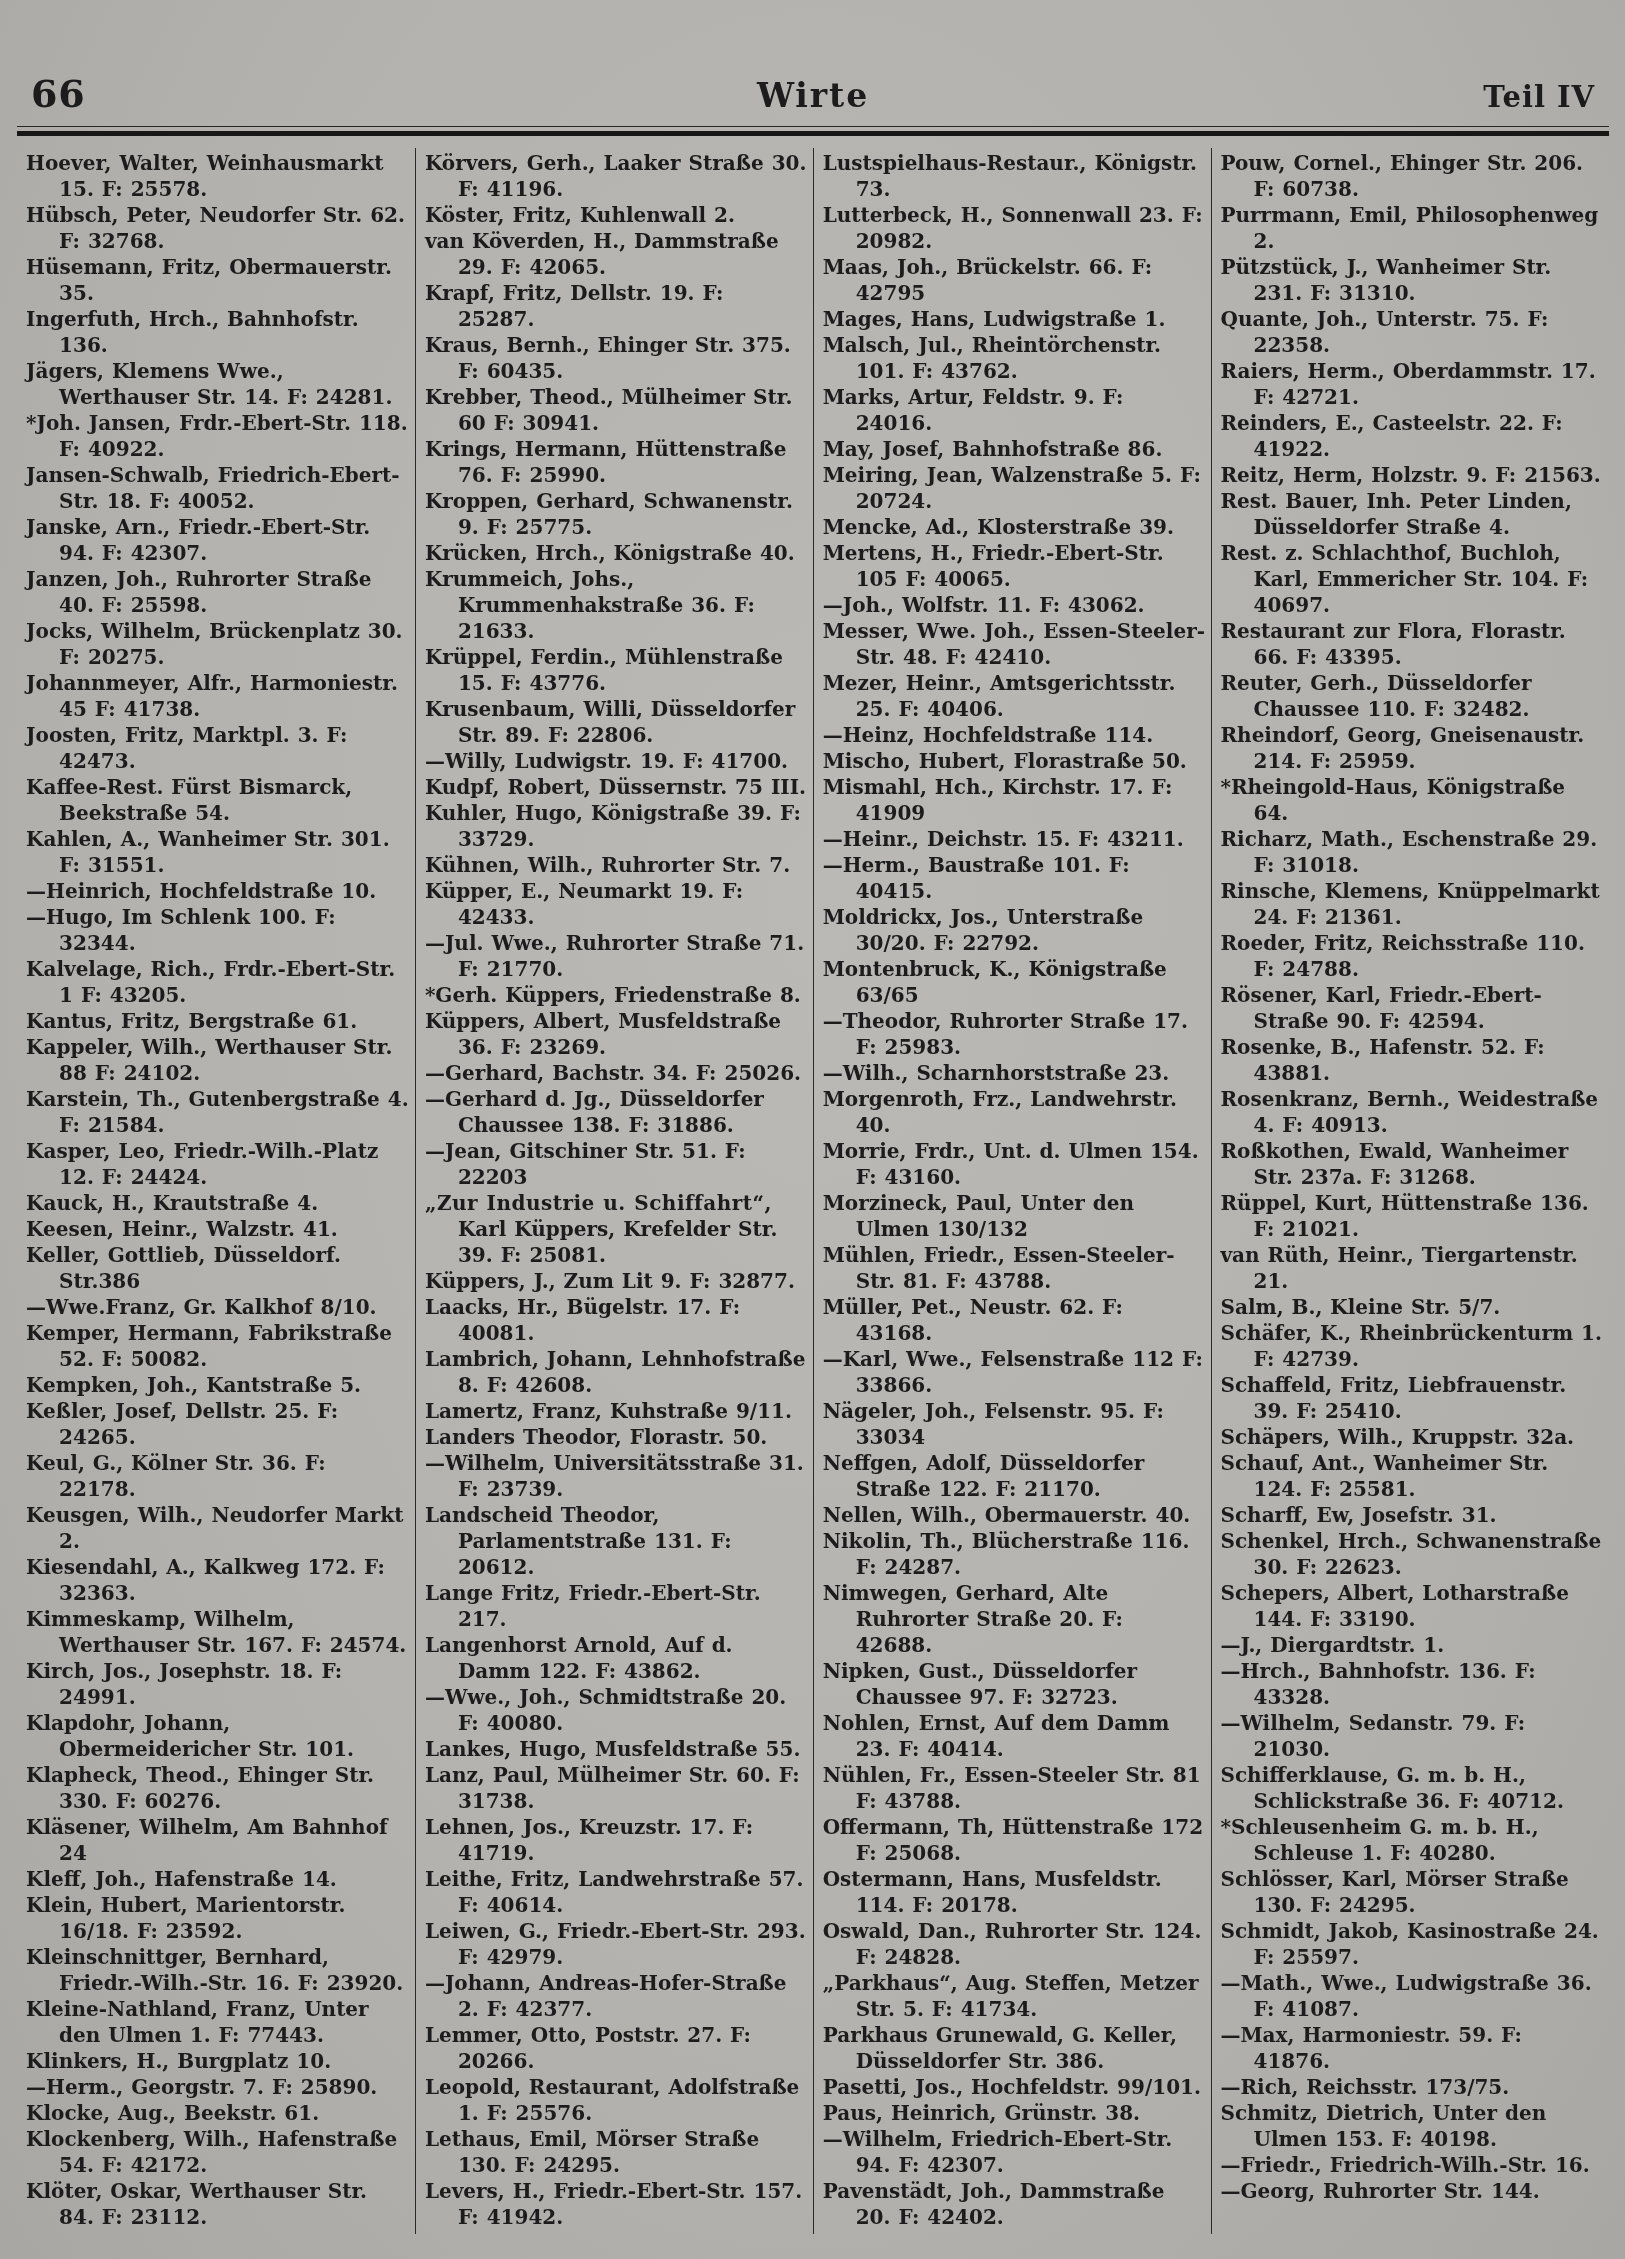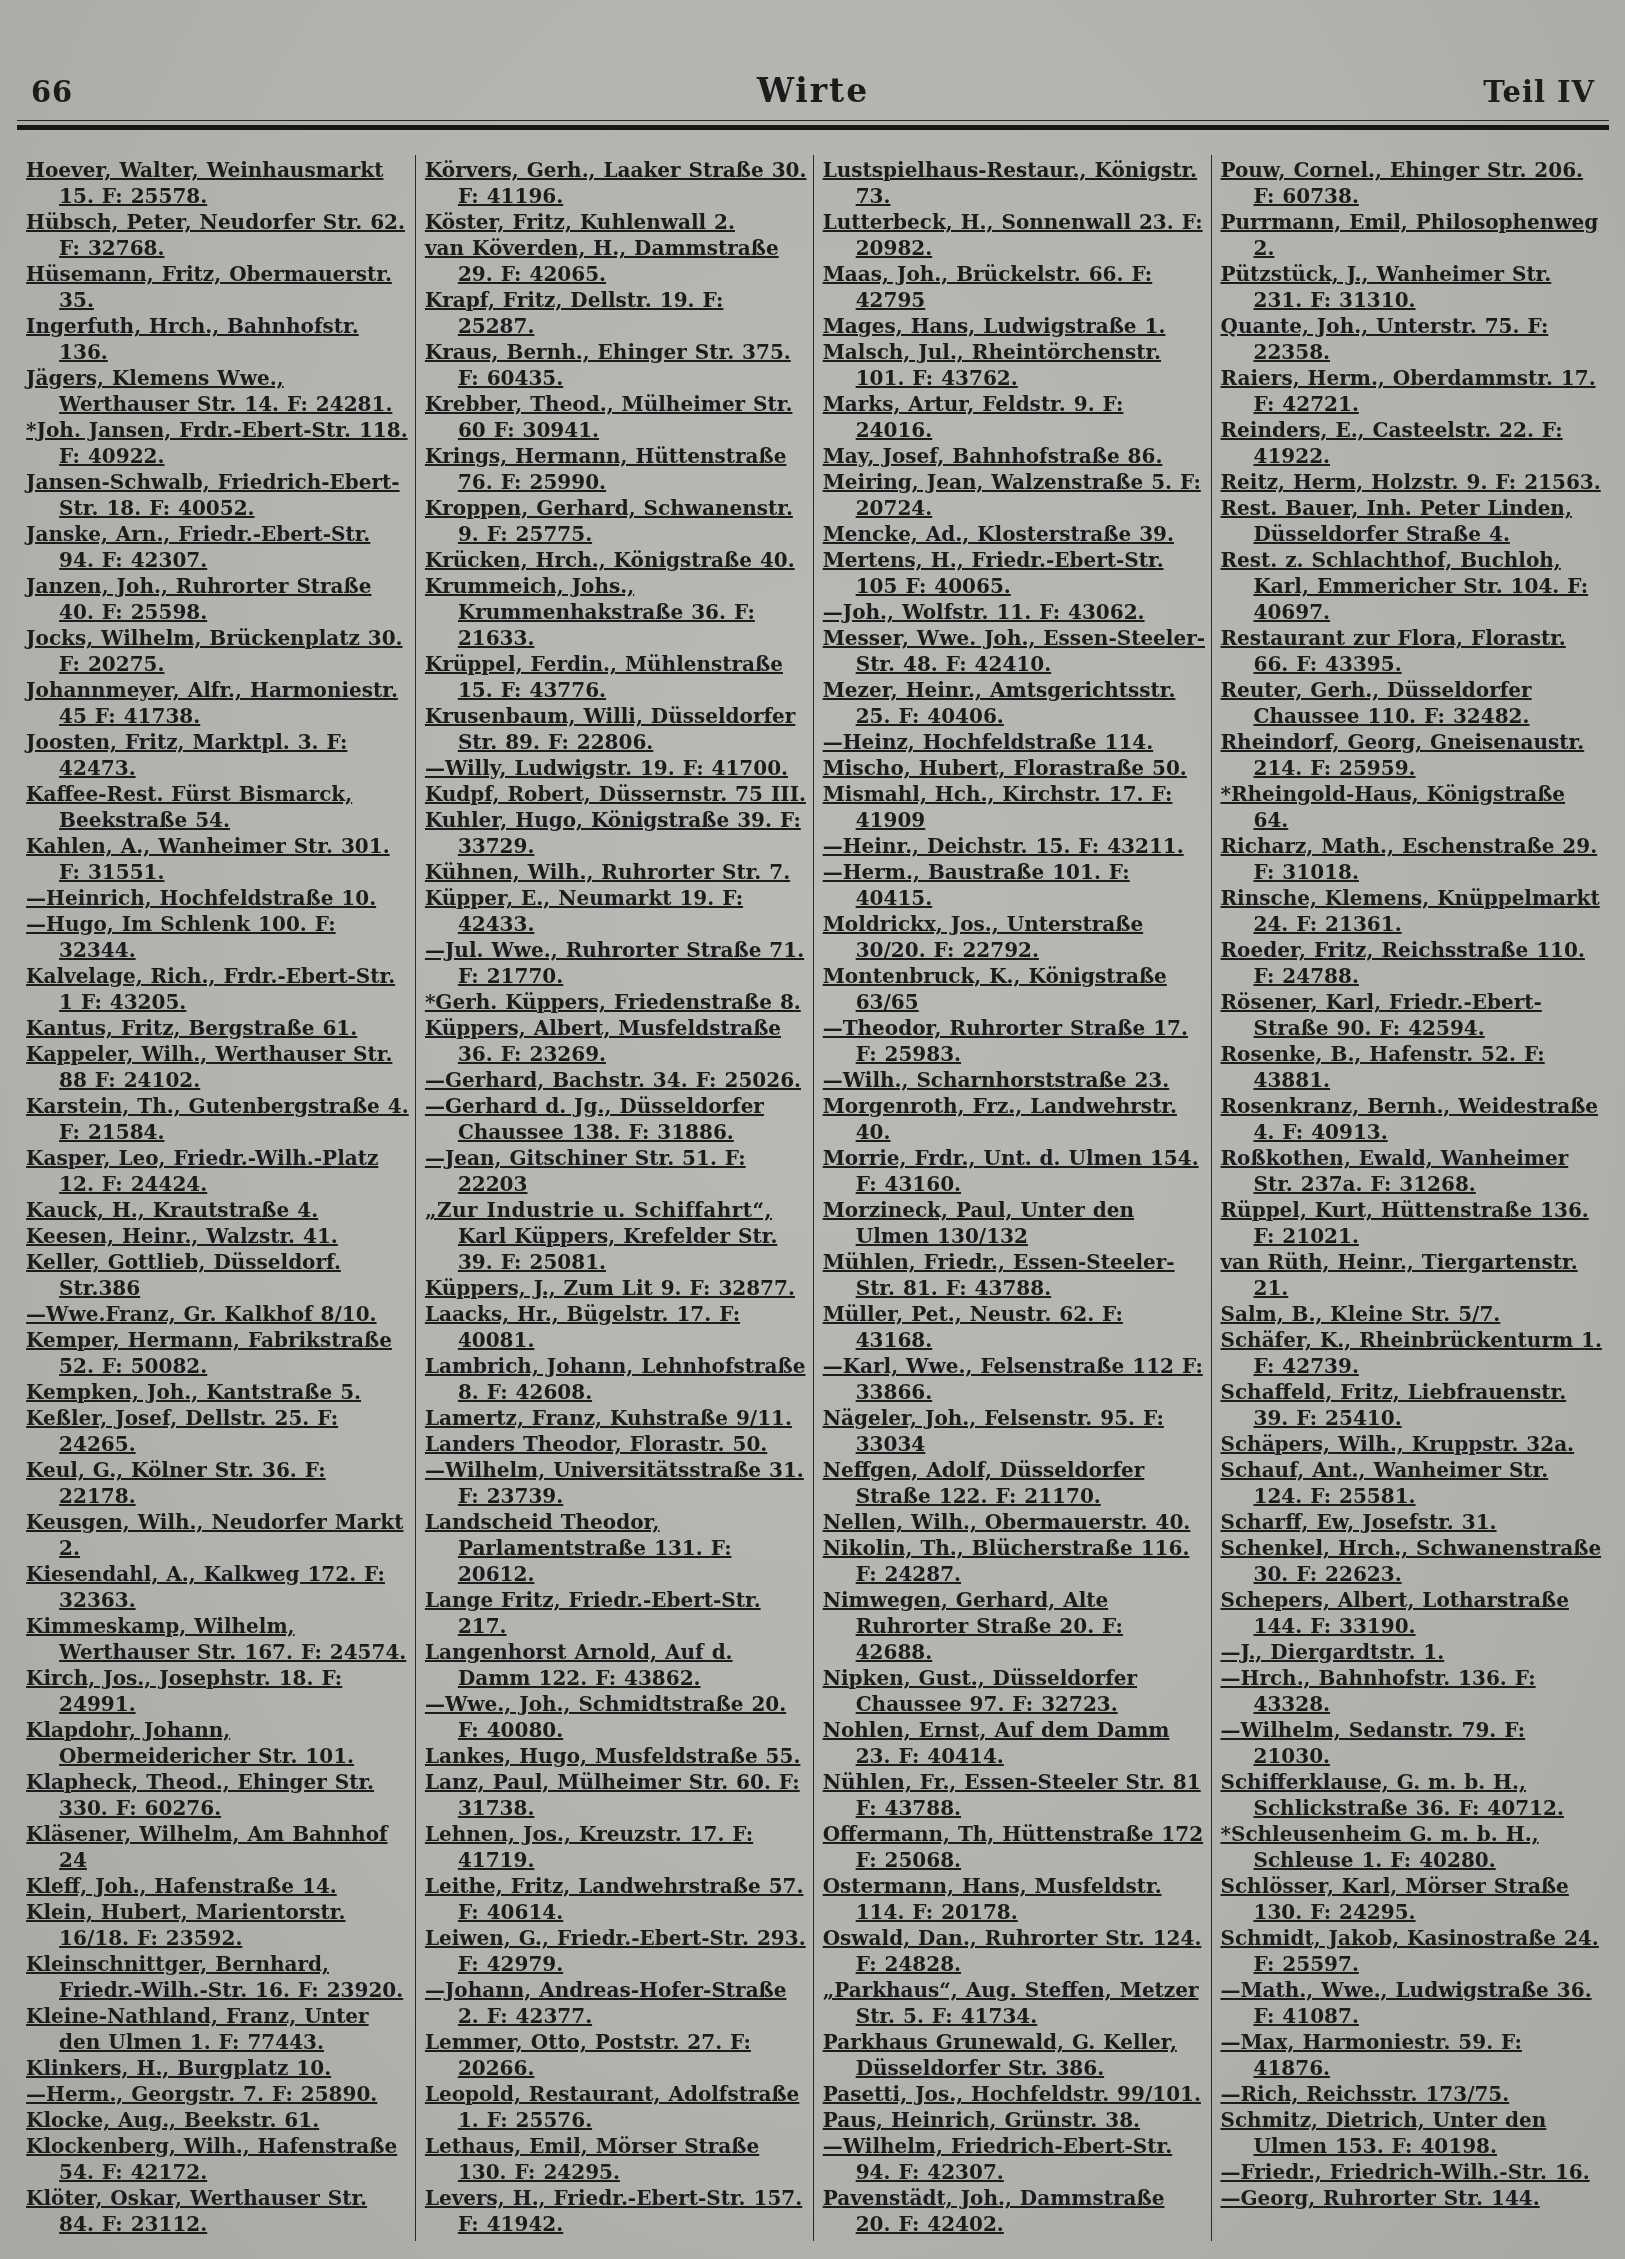--- a/index.html
+++ b/index.html
@@ -8,28 +8,28 @@
     background: radial-gradient(ellipse at 50% 40%, #bab9b5 0%, #b3b2ae 60%, #a8a7a3 100%);
     font-family:"DejaVu Serif", serif;
     color:#1c1c1c;
     overflow:hidden;
   }
   .page { box-sizing:border-box; width:1626px; height:2259px; padding:71px 17.4px 9.7px 17.4px; }
   .header {
     display:grid; grid-template-columns:1fr auto 1fr; align-items:baseline;
     padding:0 13.5px;
   }
-  .pageno   { font-size:29px; font-weight:bold; justify-self:start; letter-spacing:1px; }
+  .pageno   { font-size:38px; font-weight:bold; justify-self:start; letter-spacing:1px; }
   .title    { font-size:33px; font-weight:bold; justify-self:center; letter-spacing:1.9px; }
   .part     { font-size:29px; font-weight:bold; justify-self:end; letter-spacing:1px;margin-left:12px; }
   .rule-thin  { height:0; border-top:1.9px solid #262624; margin-top:9.7px; }
   .rule-thick { height:5.8px; background:#171715; margin-top:3.9px; }
   .cols {
     display:grid; grid-template-columns:repeat(4,1fr);
-    margin-top:25px; height:2086px;text-decoration:underline;
+    margin-top:12px; height:2086px;
   }
   .col { padding:1.9px 5.8px 0 8.7px; overflow:hidden; }
   .col + .col { border-left:1.9px solid #2a2a28; }
   .entry {
     font-size:20px; line-height:26px; font-weight:bold;
     margin:0; padding-left:33px; text-indent:-33px;
     word-spacing:1px;
   }
   .entry b { font-weight:bold; letter-spacing:0.5px; }
 </style>

